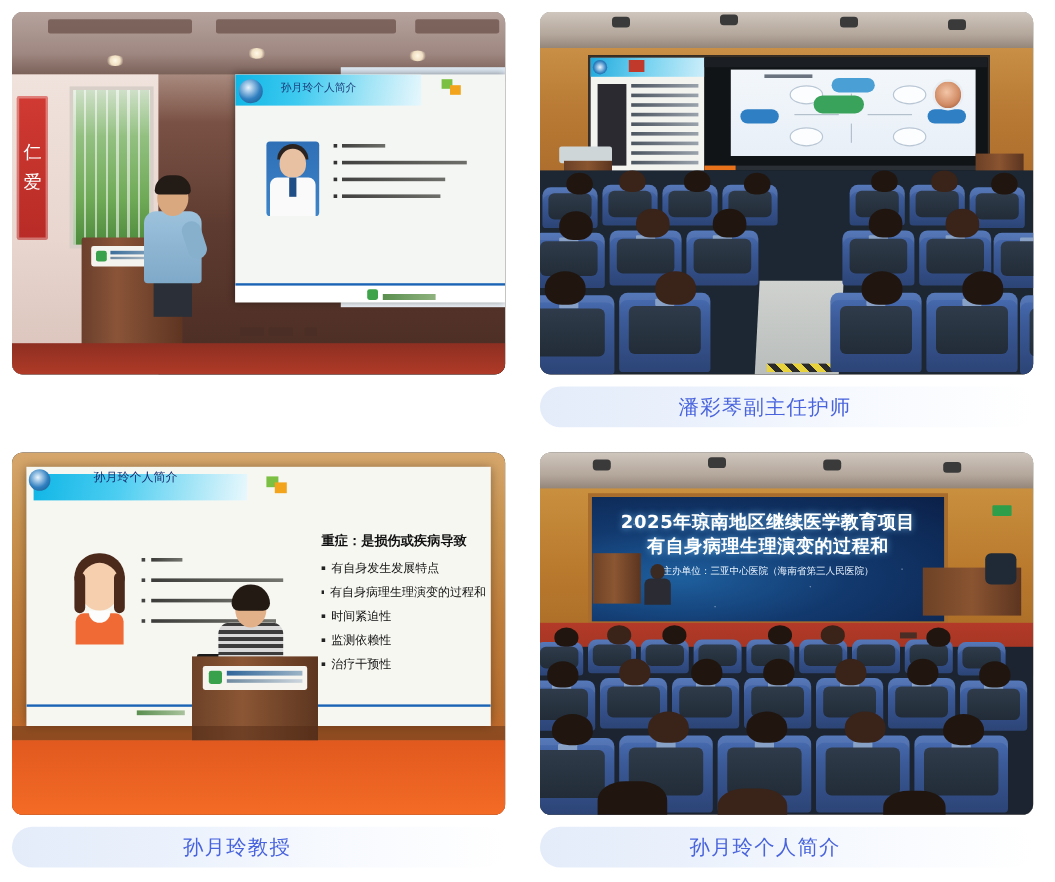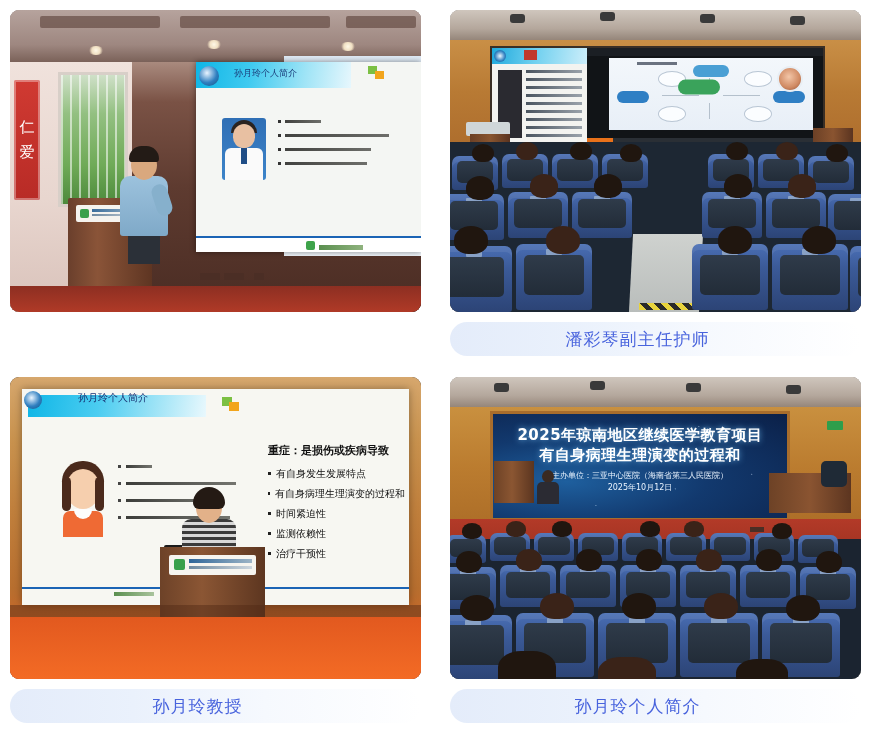--- a/index.html
+++ b/index.html
@@ -556,21 +556,20 @@
       <div class="layer aud-spot" style="left:236px;top:6px;"></div>
       <div class="layer aud-spot" style="left:336px;top:8px;"></div>
       <div class="layer aud-wall4"></div>
       <div class="layer exitsign"></div>
 
       <div class="layer screen4">
         <div class="scr4-stars"></div>
         <div class="scr4-t1">2025年琼南地区继续医学教育项目</div>
         <div class="scr4-t2">有自身病理生理演变的过程和</div>
         <div class="scr4-t3">主办单位：三亚中心医院（海南省第三人民医院）</div>
-        <div class="scr4-t4">2025年10月12日</div>
         <div class="scr4-speaker">
           <div class="scr4-sh"></div>
           <div class="scr4-sb"></div>
         </div>
       </div>
       <div class="layer podium4"></div>
       <div class="layer deskR"></div>
       <div class="layer chairR"></div>
 
       <div class="layer" style="left:0;top:142px;width:100%;height:44px;background:linear-gradient(#b33a28,#98301f);"></div>

